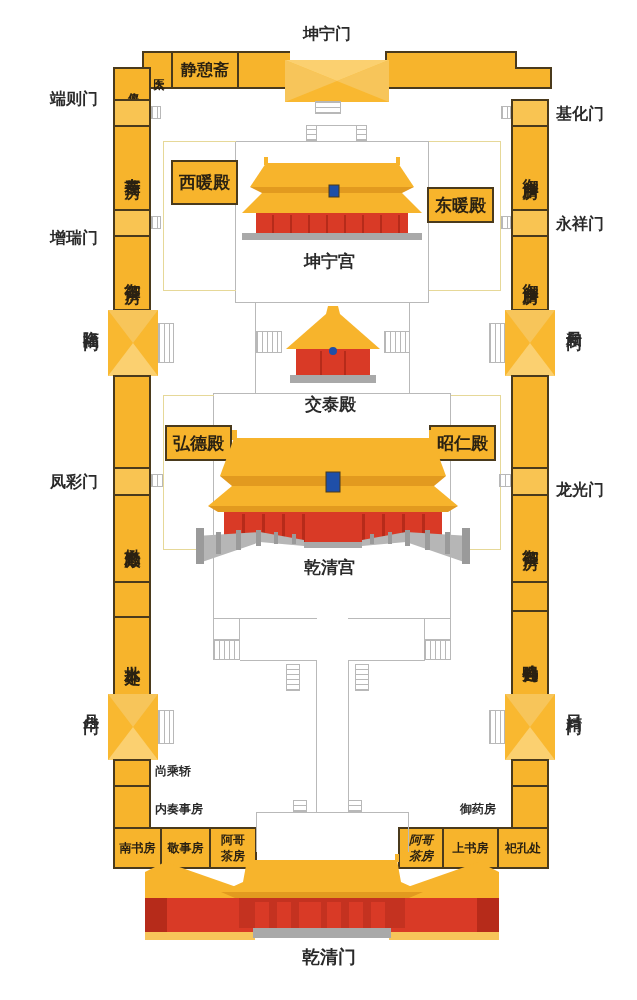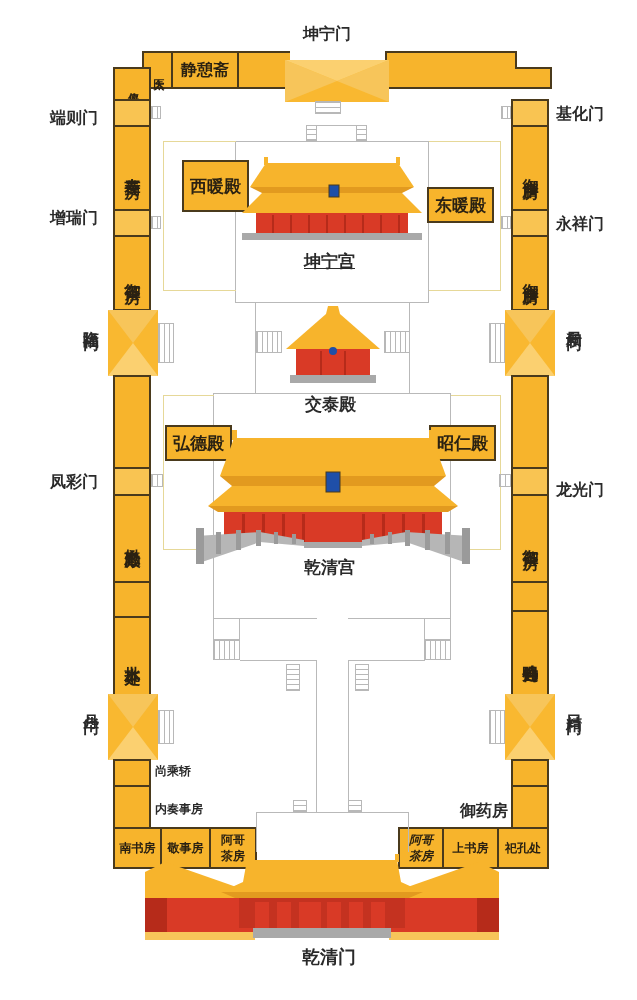--- a/index.html
+++ b/index.html
@@ -46,28 +46,28 @@
   <svg viewBox="0 0 104 42" preserveAspectRatio="none">
     <rect x="0" y="0" width="104" height="42" fill="#f9b830"></rect>
     <polygon points="0,0 52,21 0,42" fill="#f7c55a"></polygon>
     <polygon points="104,0 52,21 104,42" fill="#f7c55a"></polygon>
     <polygon points="0,0 104,0 52,21" fill="#fbd070"></polygon>
   </svg>
 </div>
 <div class="lbl" style="left:303px;top:24px;">坤宁门</div>
 
 <div class="bld light" style="left:113px;top:99px;width:38px;height:28px;"></div>
-<div class="lbl" style="left:50px;top:108px;text-align:center;">端则门</div>
+<div class="lbl" style="left:50px;top:89px;text-align:center;">端则门</div>
 
 <div class="bld" style="left:113px;top:125px;width:38px;height:86px;font-size:16px;">
   <span class="vtext">寿药房</span>
 </div>
 
 <div class="bld light" style="left:113px;top:209px;width:38px;height:28px;"></div>
-<div class="lbl" style="left:50px;top:208px;">增瑞门</div>
+<div class="lbl" style="left:50px;top:228px;">增瑞门</div>
 
 <div class="bld" style="left:113px;top:235px;width:38px;height:76px;font-size:16px;">
   <span class="vtext">御茶房</span>
 </div>
 
 <div class="gate" style="left:108px;top:310px;width:50px;height:66px;">
   <svg viewBox="0 0 50 66" preserveAspectRatio="none">
     <rect x="0" y="0" width="50" height="66" fill="#f9b830"></rect>
     <polygon points="0,0 50,0 25,33" fill="#f7c55a"></polygon>
     <polygon points="0,66 50,66 25,33" fill="#fbd070"></polygon>
@@ -152,21 +152,21 @@
   <svg viewBox="0 0 50 66" preserveAspectRatio="none">
     <rect x="0" y="0" width="50" height="66" fill="#f9b830"></rect>
     <polygon points="0,0 50,0 25,33" fill="#f7c55a"></polygon>
     <polygon points="0,66 50,66 25,33" fill="#fbd070"></polygon>
   </svg>
 </div>
 <div class="lbl v" style="left:563px;top:702px;">日精门</div>
 
 <div class="bld" style="left:511px;top:759px;width:38px;height:28px;"></div>
 <div class="bld" style="left:511px;top:785px;width:38px;height:44px;"></div>
-<div class="lbl" style="left:460px;top:801px;font-size:16px;">御药房</div>
+<div class="lbl" style="left:460px;top:801px;font-size:12px;">御药房</div>
 
 <div class="bld" style="left:398px;top:827px;width:46px;height:42px;font-size:12px;text-align:center;line-height:16px;padding:0 5px;">
   <span style="word-break:break-all;font-style:italic;">阿哥茶房</span>
 </div>
 <div class="bld" style="left:442px;top:827px;width:57px;height:42px;font-size:12px;">
   <span>上书房</span>
 </div>
 <div class="bld" style="left:497px;top:827px;width:52px;height:42px;font-size:12px;">
   <span>祀孔处</span>
 </div>
@@ -210,21 +210,21 @@
 <div class="line" style="left:213px;top:618px;width:27px;height:22px;border-width:1px;"></div>
 <div class="stairs h" style="left:424px;top:640px;width:27px;height:20px;"></div>
 <div class="line" style="left:424px;top:618px;width:27px;height:22px;border-width:1px;"></div>
 <div class="stairs v" style="left:286px;top:664px;width:14px;height:27px;"></div>
 <div class="stairs v" style="left:355px;top:664px;width:14px;height:27px;"></div>
 <div class="stairs v" style="left:293px;top:800px;width:14px;height:12px;"></div>
 <div class="stairs v" style="left:348px;top:800px;width:14px;height:12px;"></div>
 <div class="line" style="left:256px;top:812px;width:51px;height:1px;border-width:1px 0 0 0;"></div>
 <div class="line" style="left:359px;top:812px;width:50px;height:1px;border-width:1px 0 0 0;"></div>
 
-<div class="hall-name" style="left:182px;top:160px;width:67px;height:52px;">
+<div class="hall-name" style="left:171px;top:160px;width:67px;height:45px;">
   <span>西暖殿</span>
 </div>
 <div class="hall-name" style="left:427px;top:160px;width:67px;height:36px;margin-top:27px;">
   <span>东暖殿</span>
 </div>
 <div class="hall-name" style="left:165px;top:425px;width:67px;height:36px;">
   <span>弘德殿</span>
 </div>
 <div class="hall-name" style="left:429px;top:425px;width:67px;height:36px;">
   <span>昭仁殿</span>
@@ -245,21 +245,21 @@
       <rect x="66" y="60" width="2" height="18"></rect>
         <rect x="84" y="60" width="2" height="18"></rect>
       <rect x="102" y="60" width="2" height="18"></rect>
         <rect x="120" y="60" width="2" height="18"></rect>
       <rect x="138" y="60" width="2" height="18"></rect>
         <rect x="156" y="60" width="2" height="18"></rect>
     </g>
     <rect x="0" y="78" width="180" height="7" fill="#a9a9a9"></rect>
   </svg>
 </div>
-<div class="lbl" style="left:304px;top:250px;font-size:17px;text-decoration:underline;">坤宁宫</div>
+<div class="lbl" style="left:304px;top:250px;font-size:17px;">坤宁宫</div>
 
 <div class="abs" style="left:286px;top:304px;width:94px;height:82px;">
   <svg width="94" height="82" viewBox="0 0 94 82">
     <polygon points="42,2 52,2 54,10 40,10" fill="#f7b42c"></polygon>
     <polygon points="40,10 54,10 94,45 0,45" fill="#f7b42c"></polygon>
     <rect x="10" y="45" width="74" height="26" fill="#d93a26"></rect>
     <rect x="34" y="47" width="2" height="24" fill="#b62b1a"></rect>
     <rect x="58" y="47" width="2" height="24" fill="#b62b1a"></rect>
     <circle cx="47" cy="47" r="4" fill="#1f4fa8"></circle>
     <rect x="4" y="71" width="86" height="8" fill="#a9a9a9"></rect>

